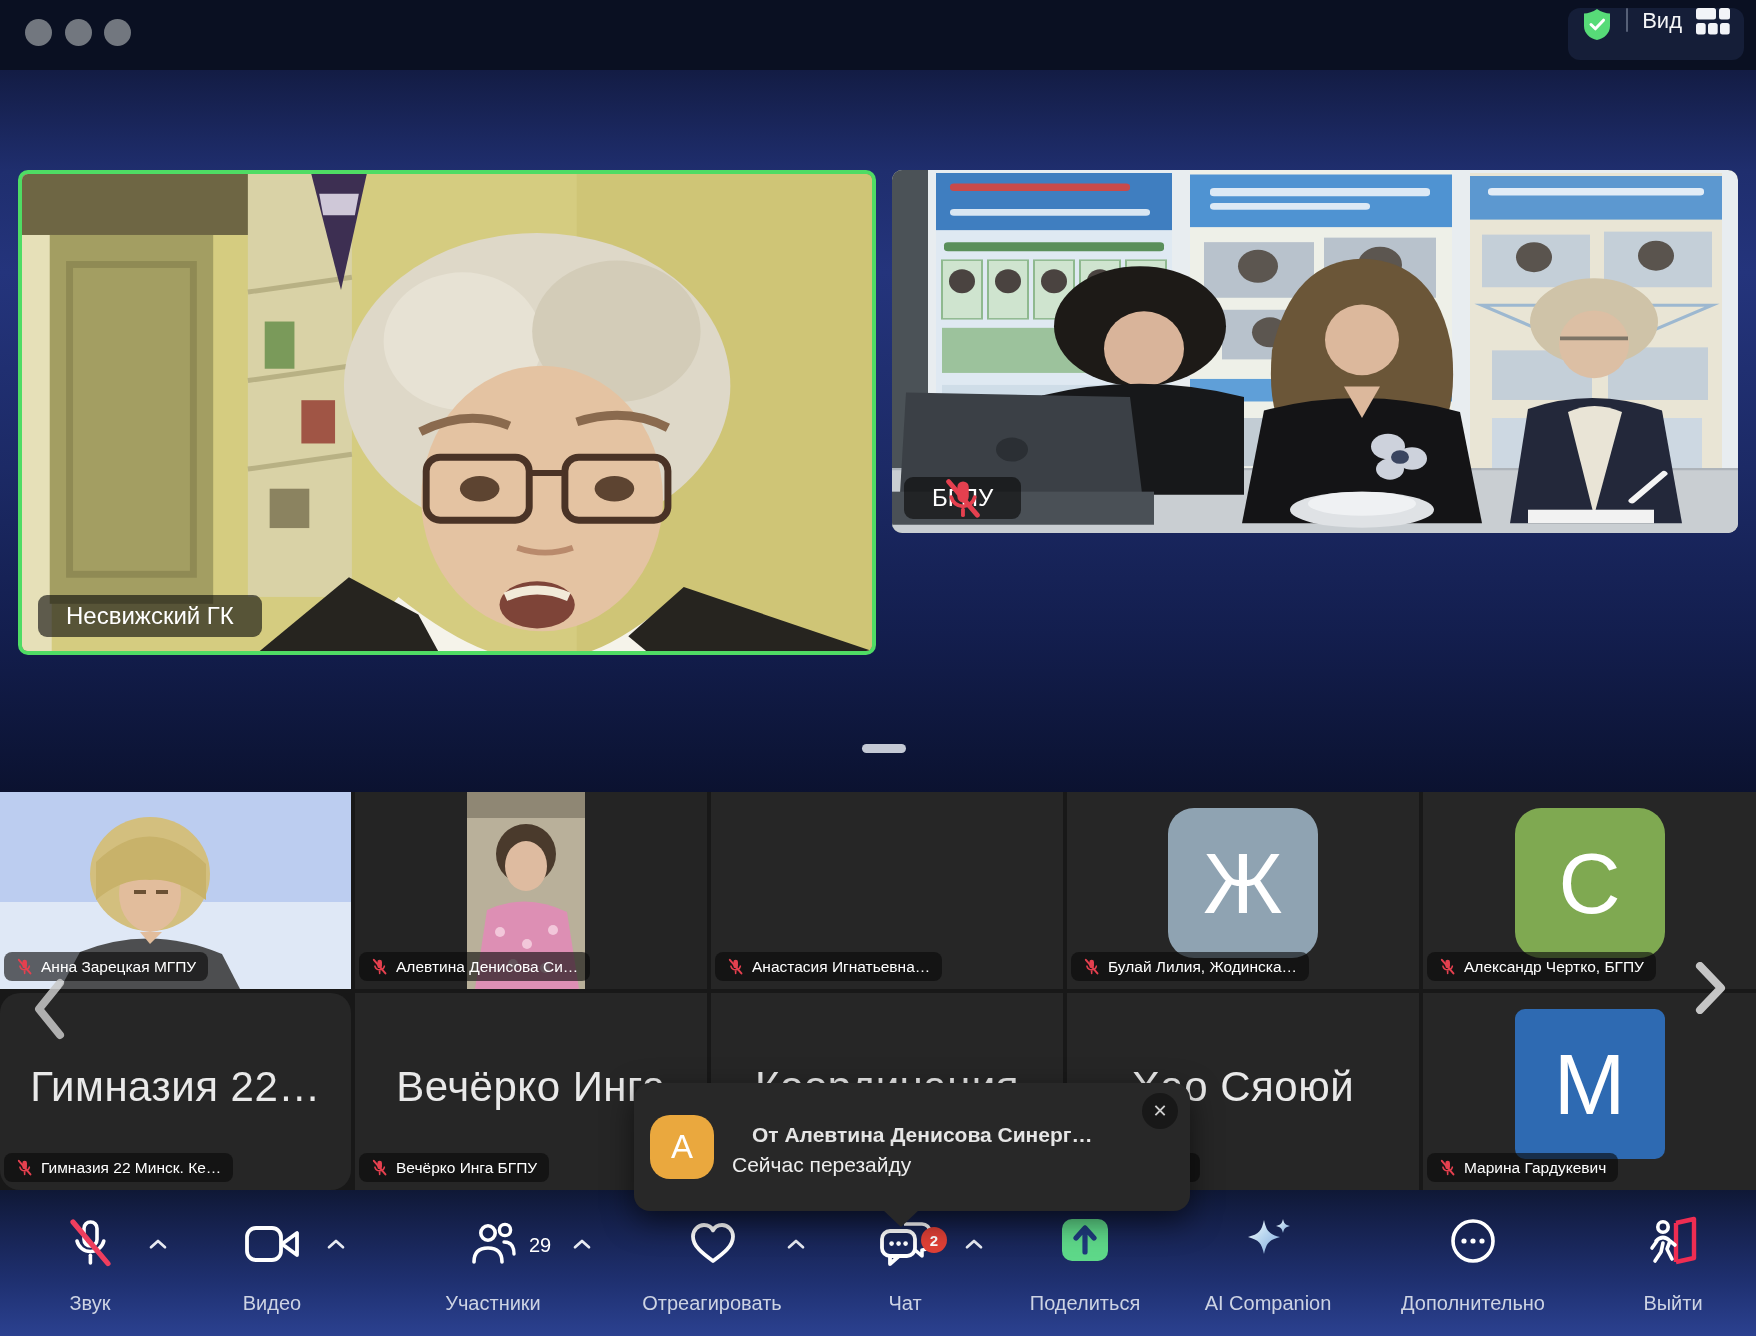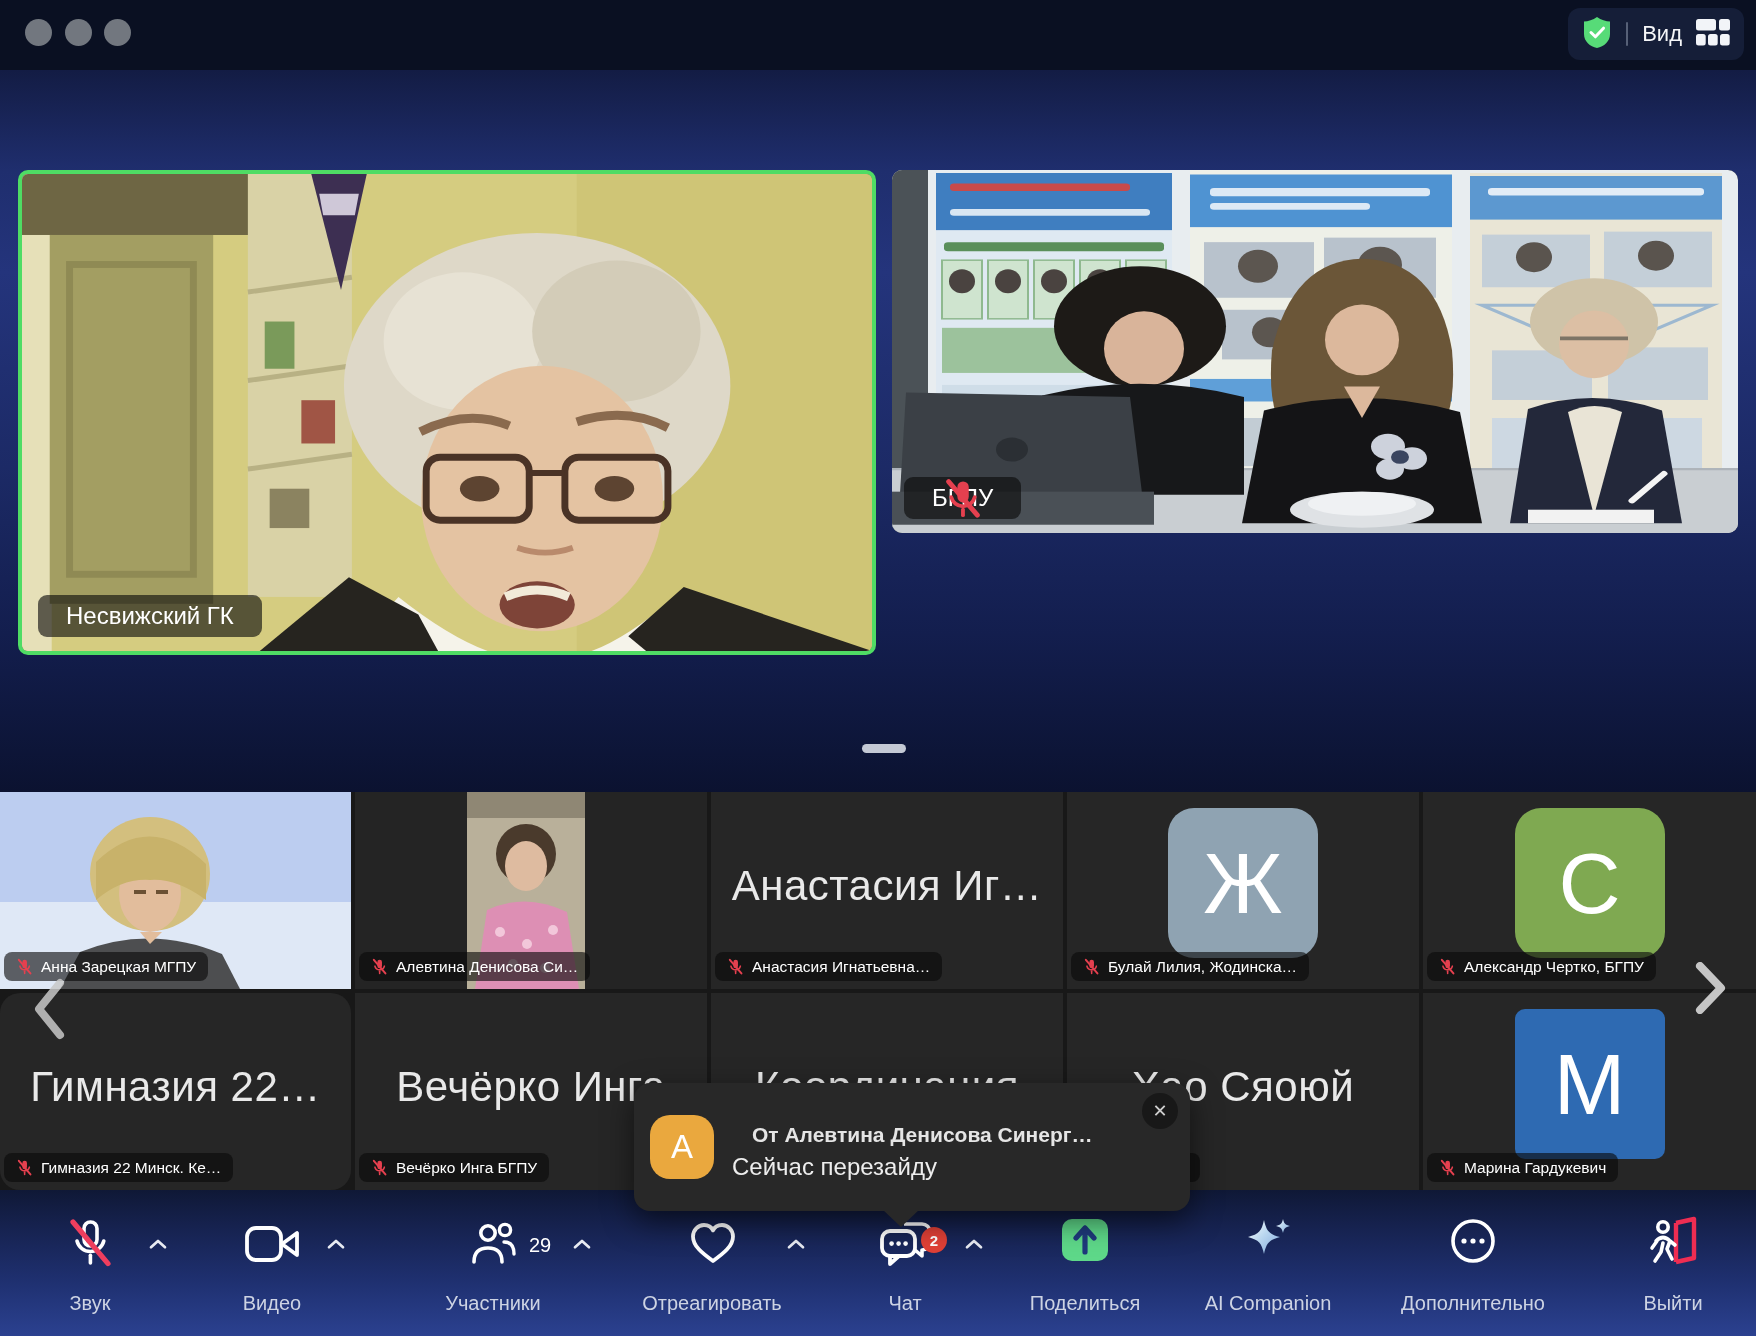--- a/index.html
+++ b/index.html
@@ -3,21 +3,21 @@
 <meta charset="utf-8">
 <style>
   html,body{margin:0;padding:0;background:#000;}
   .app{position:relative;width:1756px;height:1336px;overflow:hidden;
        font-family:"Liberation Sans","DejaVu Sans",sans-serif;background:#0a1022;}
 
   
   .titlebar{position:absolute;left:0;top:0;width:100%;height:70px;background:#0a1022;z-index:30;}
   .tl-dot{position:absolute;top:19px;width:27px;height:27px;border-radius:50%;background:#72777f;}
   .tb-pill{position:absolute;right:12px;top:8px;height:52px;background:#151e38;border-radius:12px;
-           display:flex;align-items:center;padding:0 14px;gap:14px;}
+           display:flex;padding:0 14px;gap:14px;}
   .tb-sep{width:2px;height:24px;background:#566077;border-radius:1px;}
   .tb-view{color:#f5f6f8;font-size:22px;}
 
   
   .stage{position:absolute;left:0;top:70px;width:100%;height:722px;
          background:linear-gradient(180deg,#131c44 0%,#1f2e6e 14%,#24347c 28%,#1c2a66 55%,#131e4e 78%,#0b1230 100%);}
   .main-tile{position:absolute;border-radius:10px;overflow:hidden;background:#111;}
   .main-tile svg{position:absolute;left:0;top:0;width:100%;height:100%;}
   .tile-left{left:18px;top:100px;width:858px;height:485px;border:4px solid #4fdc64;box-sizing:border-box;}
   .tile-right{left:892px;top:100px;width:846px;height:363px;}
@@ -45,21 +45,21 @@
   .nav-chevron{position:absolute;z-index:20;}
 
   
   .chat-popup{position:absolute;left:634px;top:1083px;width:556px;height:128px;background:#282828;
               border-radius:16px;z-index:50;box-shadow:0 10px 30px rgba(0,0,0,.55);}
   .chat-popup .tail{position:absolute;left:248px;top:126px;width:0;height:0;
                     border-left:19px solid transparent;border-right:19px solid transparent;border-top:18px solid #282828;}
   .cp-avatar{position:absolute;left:16px;top:32px;width:64px;height:64px;border-radius:20px;background:#eaa83e;
              display:flex;align-items:center;justify-content:center;color:#fff;font-size:33px;}
   .cp-title{position:absolute;left:98px;top:40px;color:#e5e5e5;font-size:21px;font-weight:bold;white-space:nowrap;margin-left:20px;}
-  .cp-msg{position:absolute;left:98px;top:70px;color:#ededed;font-size:24px;white-space:nowrap;}
+  .cp-msg{position:absolute;left:98px;top:70px;color:#ededed;font-size:21px;white-space:nowrap;}
   .cp-close{position:absolute;right:12px;top:10px;width:36px;height:36px;border-radius:50%;background:#181818;
             display:flex;align-items:center;justify-content:center;color:#cfcfcf;font-size:18px;}
 
   
   .toolbar{position:absolute;left:0;top:1190px;width:1756px;height:146px;z-index:10;
            background:linear-gradient(180deg,#0f1836 0%,#16224f 25%,#1e2f6e 60%,#2b4190 100%);}
   .tb-label{position:absolute;top:102px;color:#cdd3e3;font-size:20px;text-align:center;transform:translateX(-50%);white-space:nowrap;}
   .tb-icon{position:absolute;}
   .count{position:absolute;color:#fff;font-size:20px;top:48px;transform:translateX(-50%);}
   .badge{position:absolute;left:921px;top:37px;width:26px;height:26px;border-radius:50%;background:#e04036;
@@ -308,21 +308,20 @@
       </svg>
       <div class="name-label small g-label">
         <svg class="mic-ico" width="17" height="19">
             <use href="#sym-mic-muted"></use>
           </svg>
         <span>Алевтина Денисова Си…</span>
       </div>
     </div>
 
     <div class="gtile" style="left:711px;top:0;width:352px;">
-      <div class="big-name">Анастасия Иг…</div>
       <div class="name-label small g-label">
         <svg class="mic-ico" width="17" height="19">
             <use href="#sym-mic-muted"></use>
           </svg>
         <span>Анастасия Игнатьевна…</span>
       </div>
     </div>
 
     <div class="gtile" style="left:1067px;top:0;width:352px;">
       <div class="avatar av-zh">

